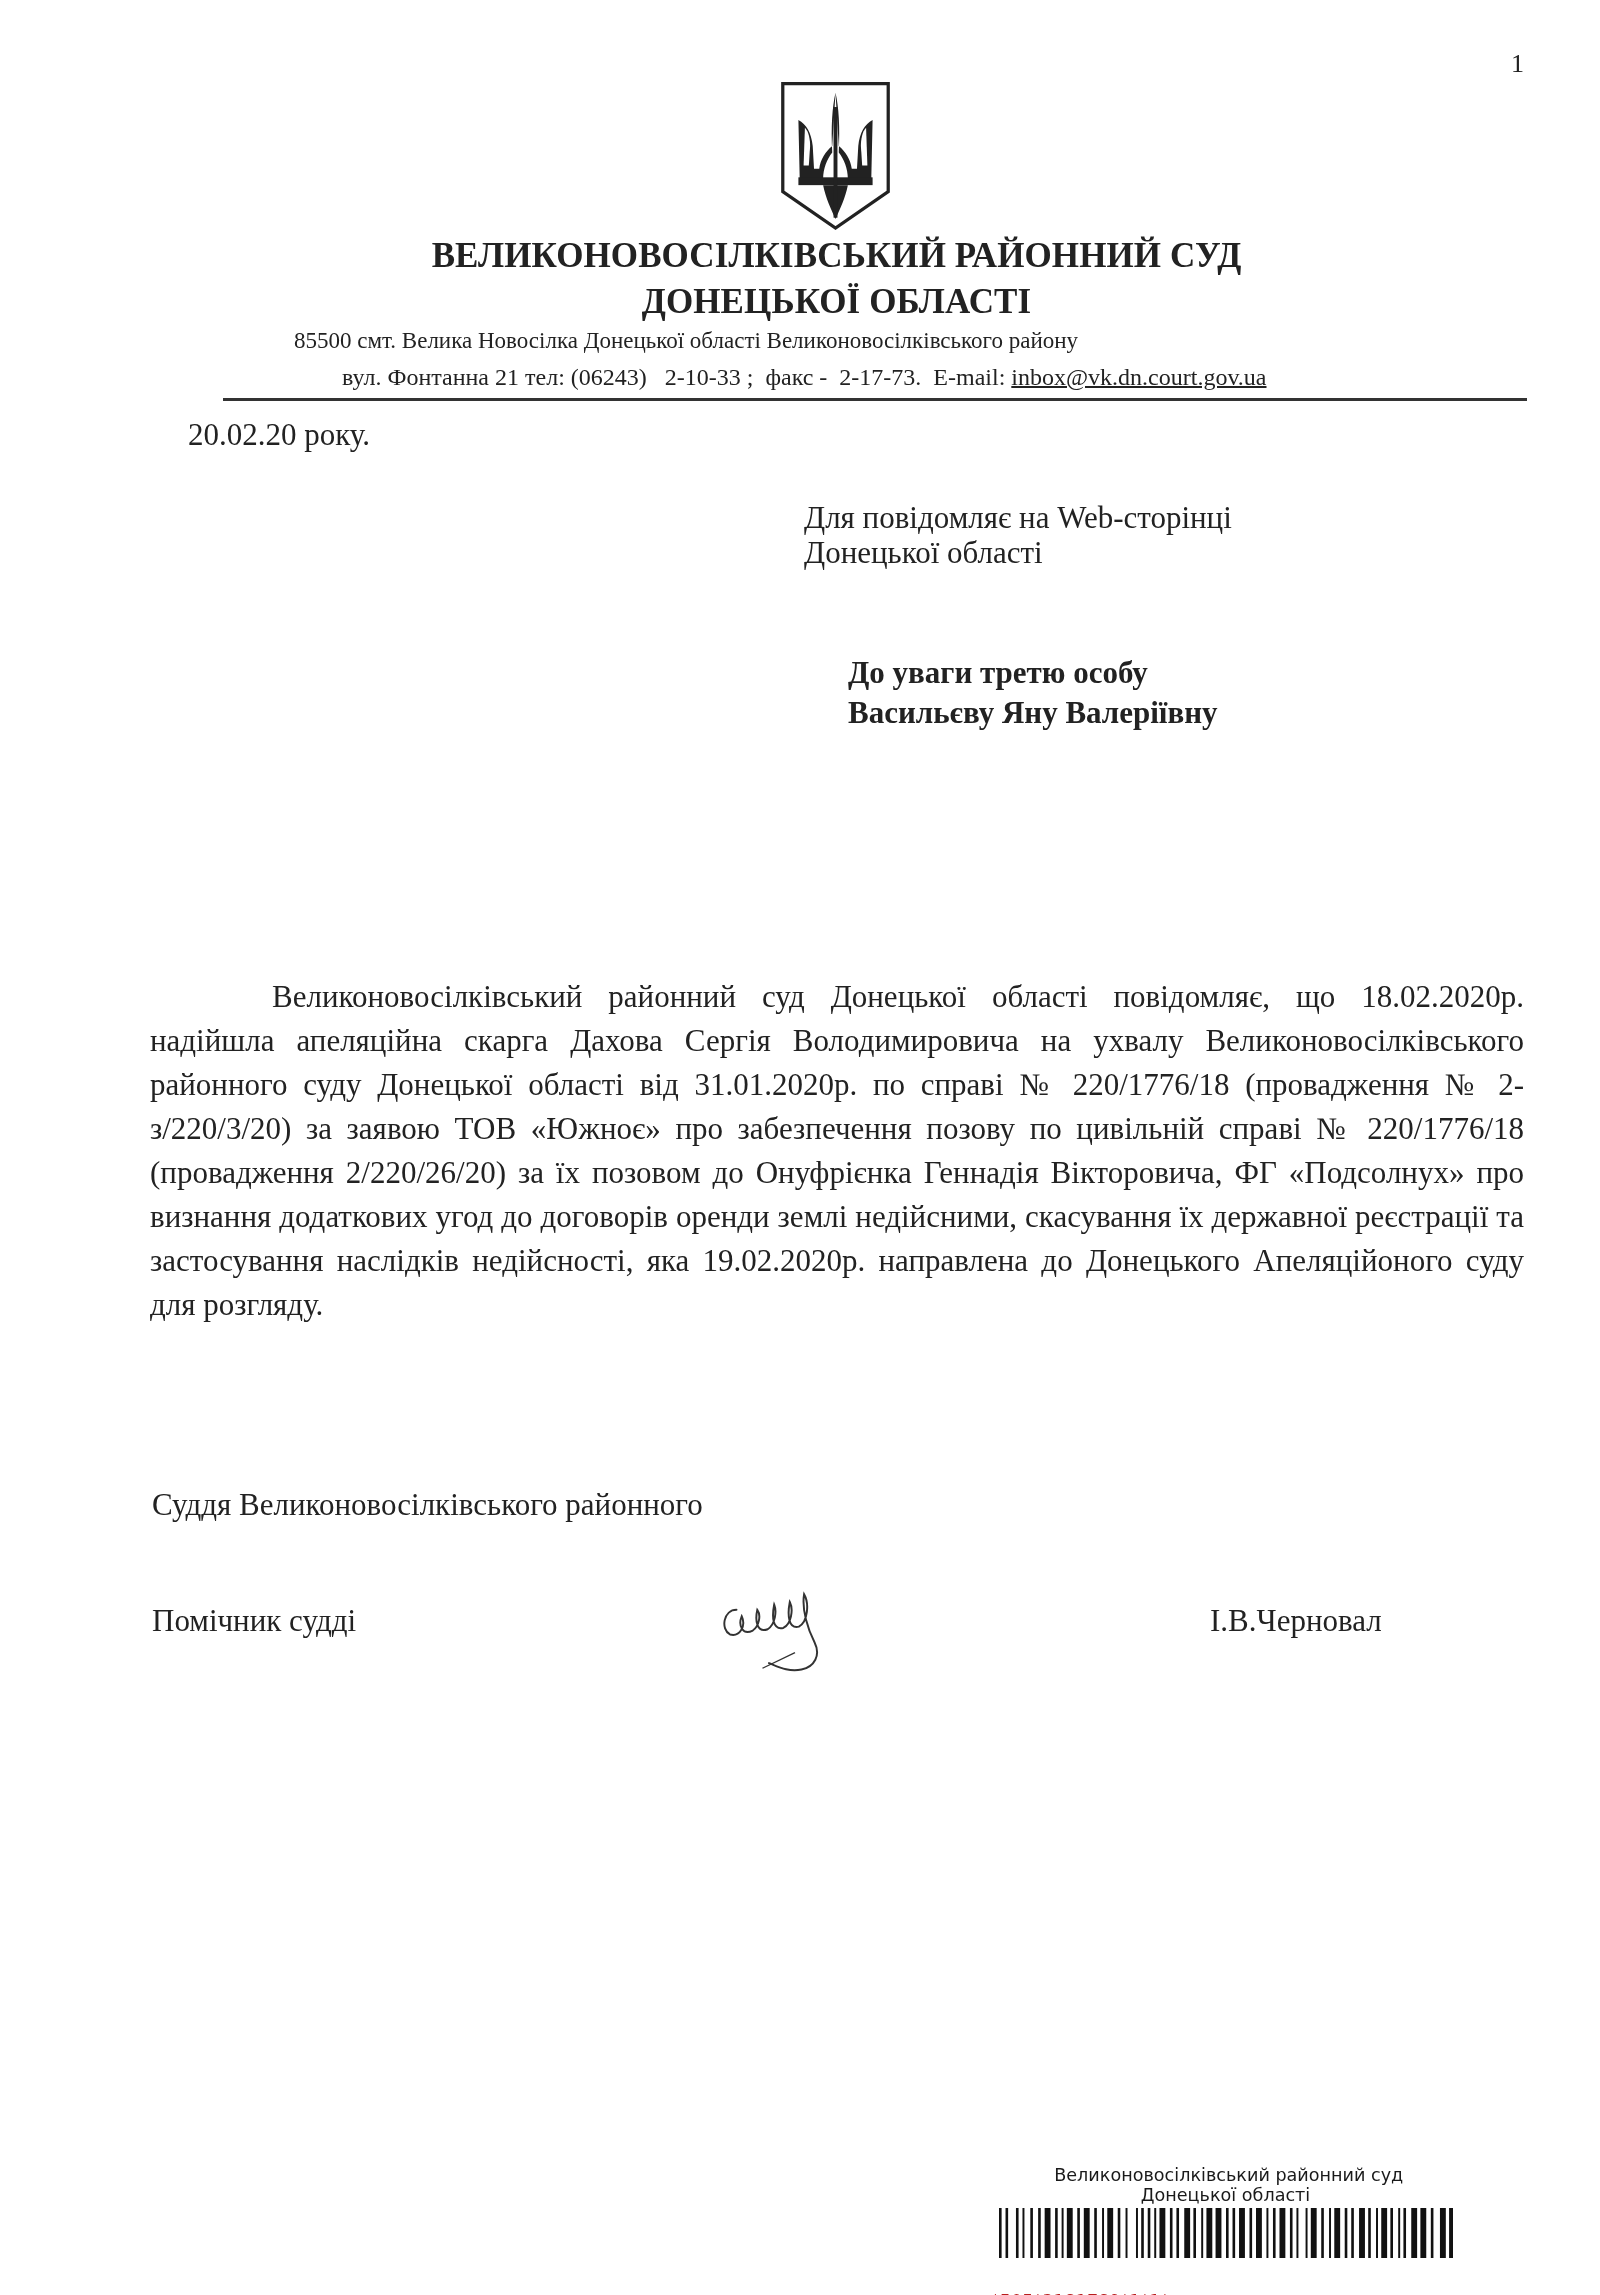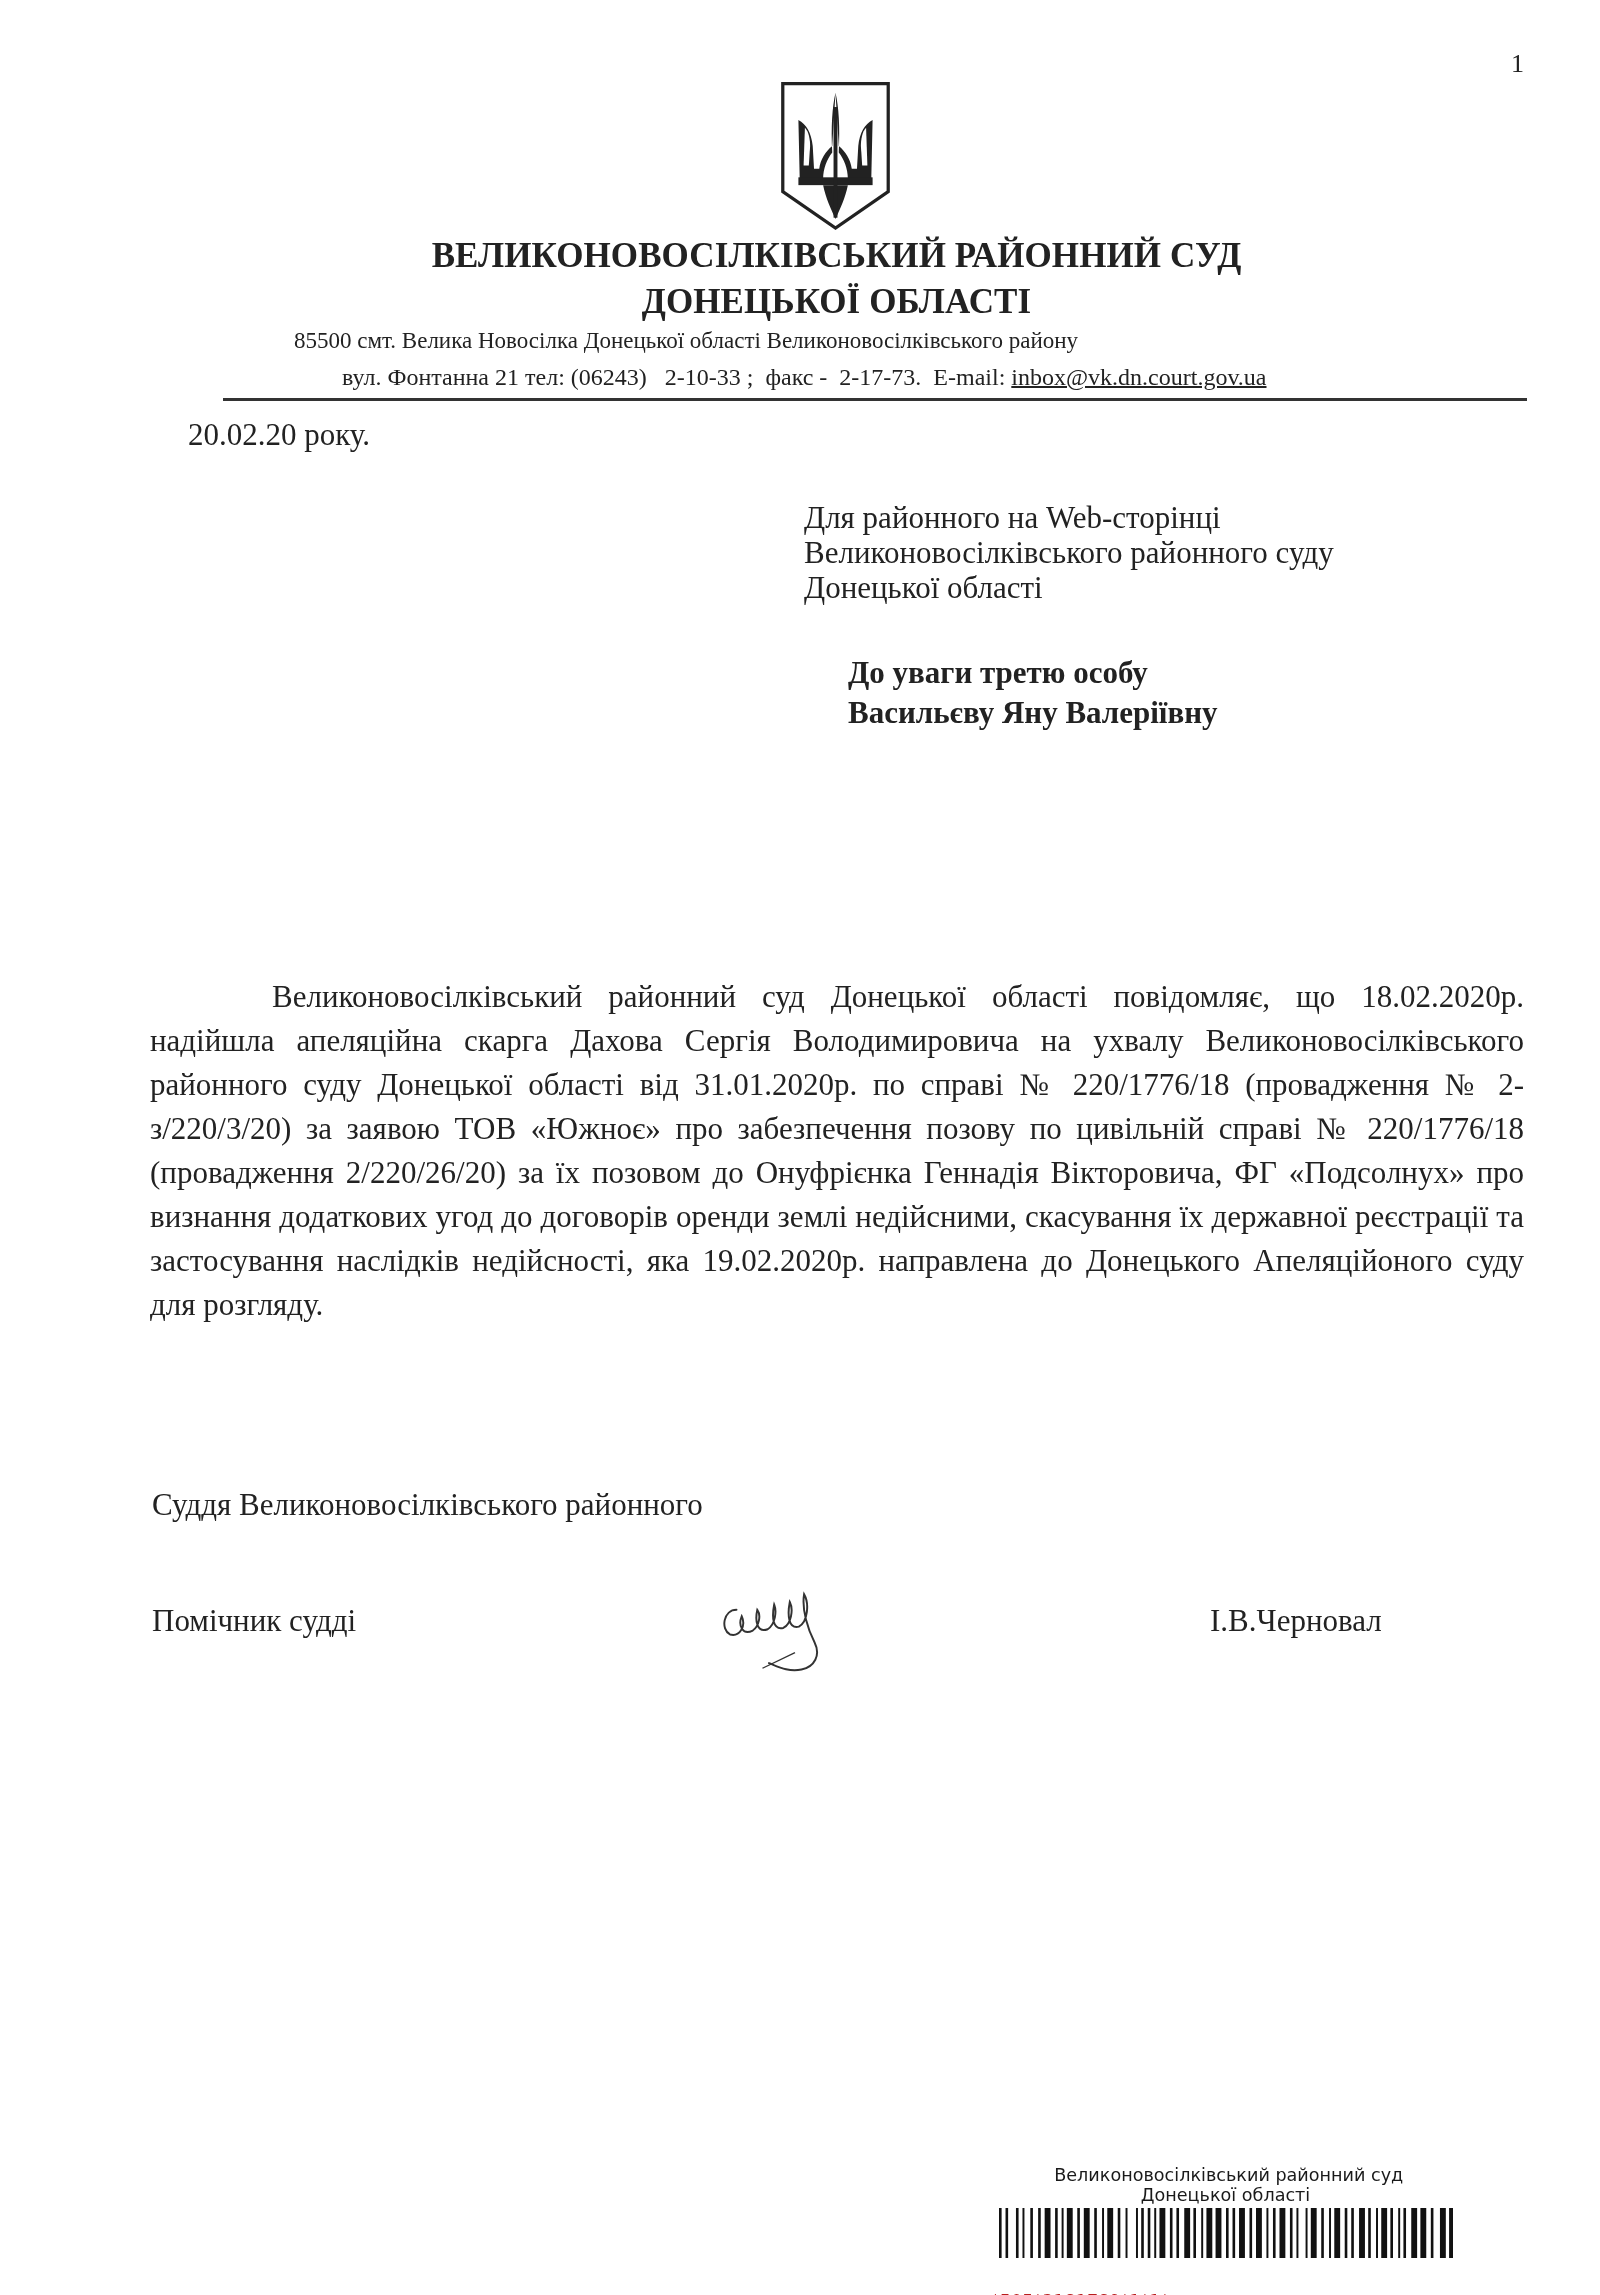--- a/index.html
+++ b/index.html
@@ -82,22 +82,21 @@
 <div class="abs addr-1">85500 смт. Велика Новосілка Донецької області Великоновосілківського району</div>
 <div class="abs addr-2">
   <span style="white-space: pre;">вул. Фонтанна 21 тел: (06243)   2-10-33 ;  факс -  2-17-73.  E-mail: </span><span class="email">inbox@vk.dn.court.gov.ua</span>
 </div>
 
 <div class="abs rule"></div>
 
 <div class="abs date">20.02.20 року.</div>
 
 <div class="abs recipient">
-  <div>Для районного на Web-сторінці</div>
-  <div>Великоновосілківського районного суду</div>
+  <div>Для повідомляє на Web-сторінці</div>
   <div>Донецької області</div>
 </div>
 
 <div class="abs attention">
   <div>До уваги третю особу</div>
   <div>Васильєву Яну Валеріївну</div>
 </div>
 
 <div class="body-text">Великоновосілківський районний суд Донецької області повідомляє, що 18.02.2020р. надійшла апеляційна скарга Дахова Сергія Володимировича  на ухвалу Великоновосілківського районного суду Донецької області від 31.01.2020р. по справі № 220/1776/18 (провадження №  2-з/220/3/20) за  заявою ТОВ «Южноє» про забезпечення позову по цивільній справі № 220/1776/18 (провадження 2/220/26/20) за  їх позовом до Онуфрієнка Геннадія Вікторовича, ФГ «Подсолнух» про визнання додаткових угод до договорів оренди землі недійсними, скасування їх державної реєстрації та застосування наслідків недійсності, яка 19.02.2020р. направлена до Донецького Апеляційоного суду для розгляду.</div>
 

